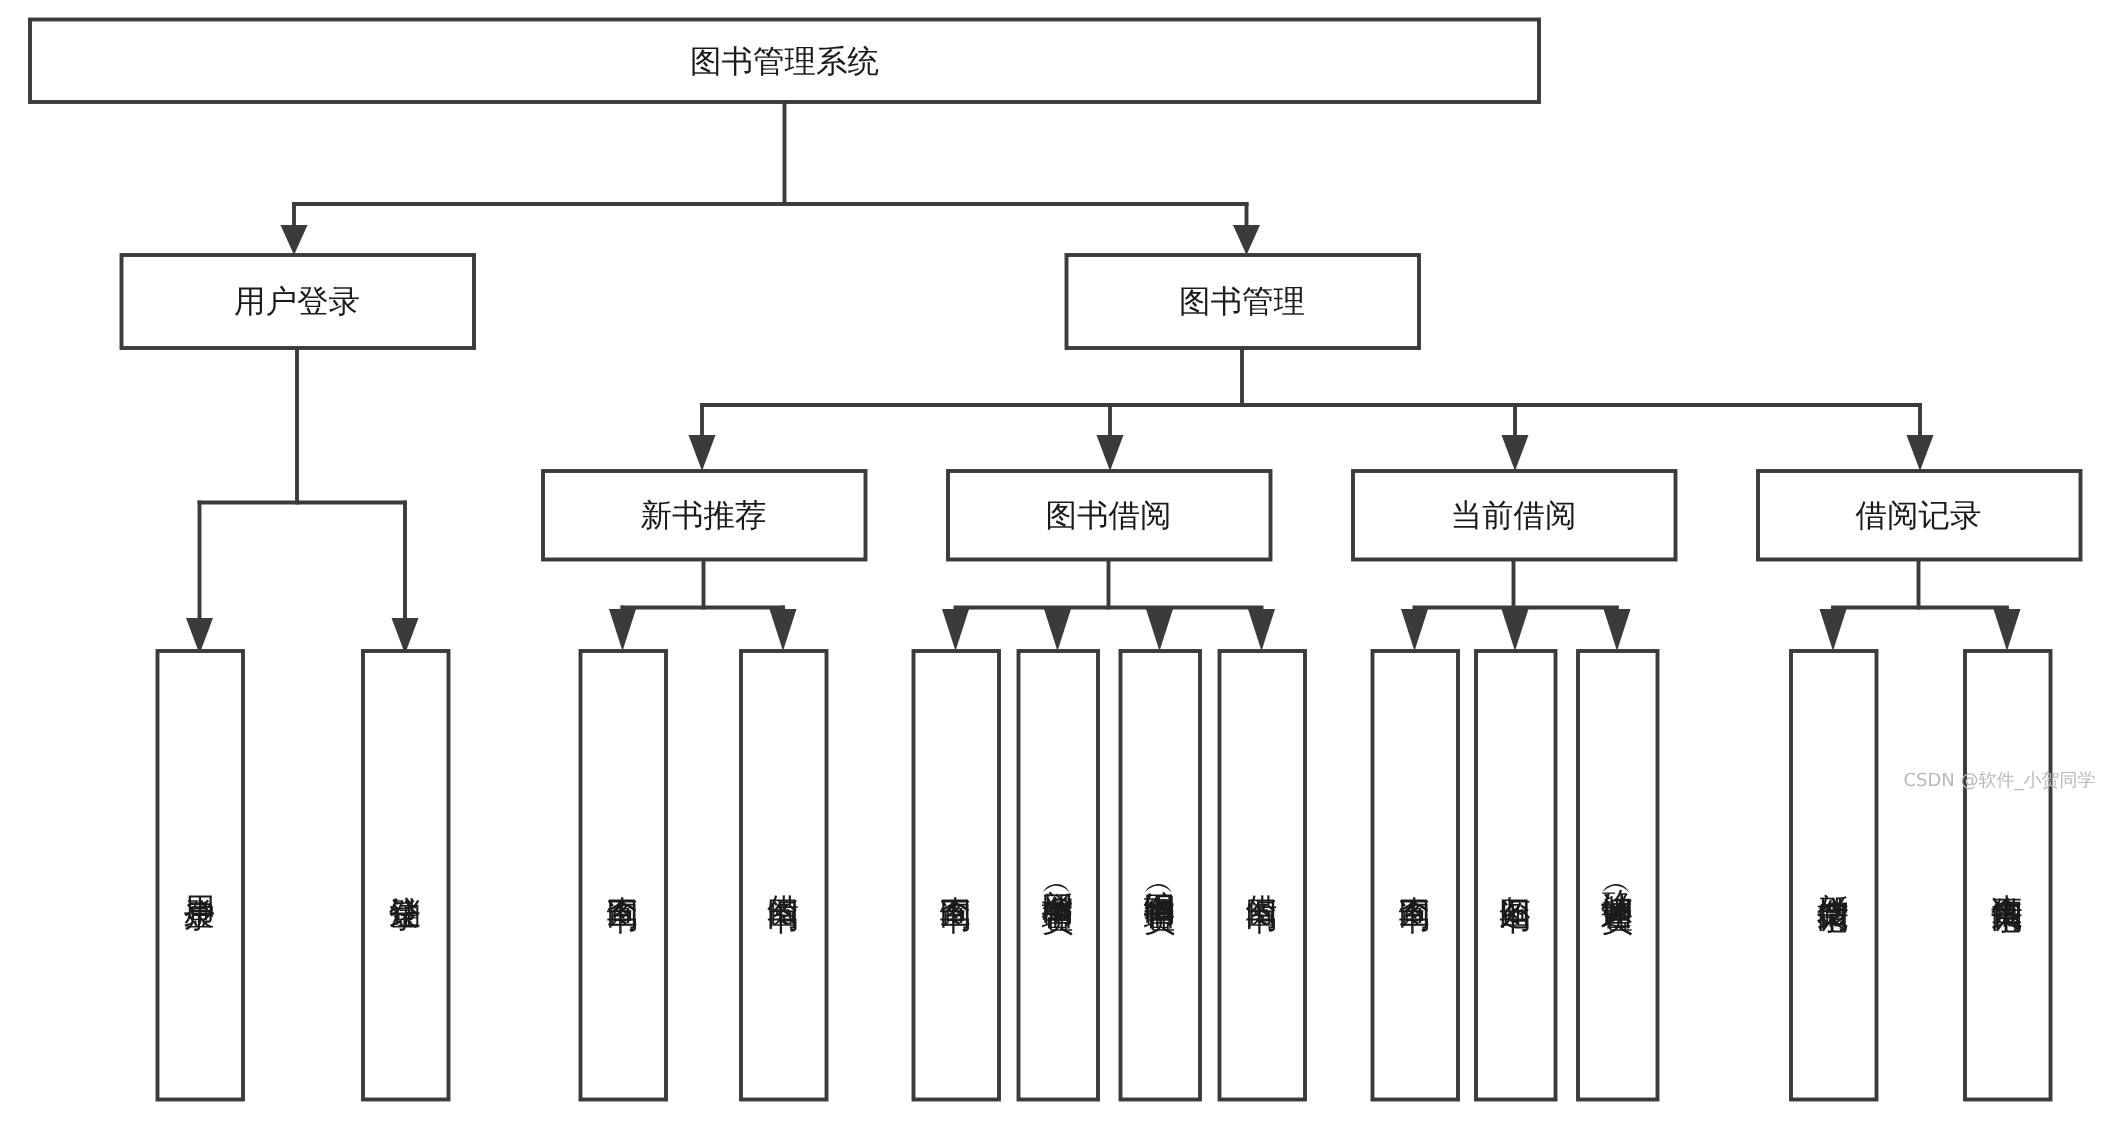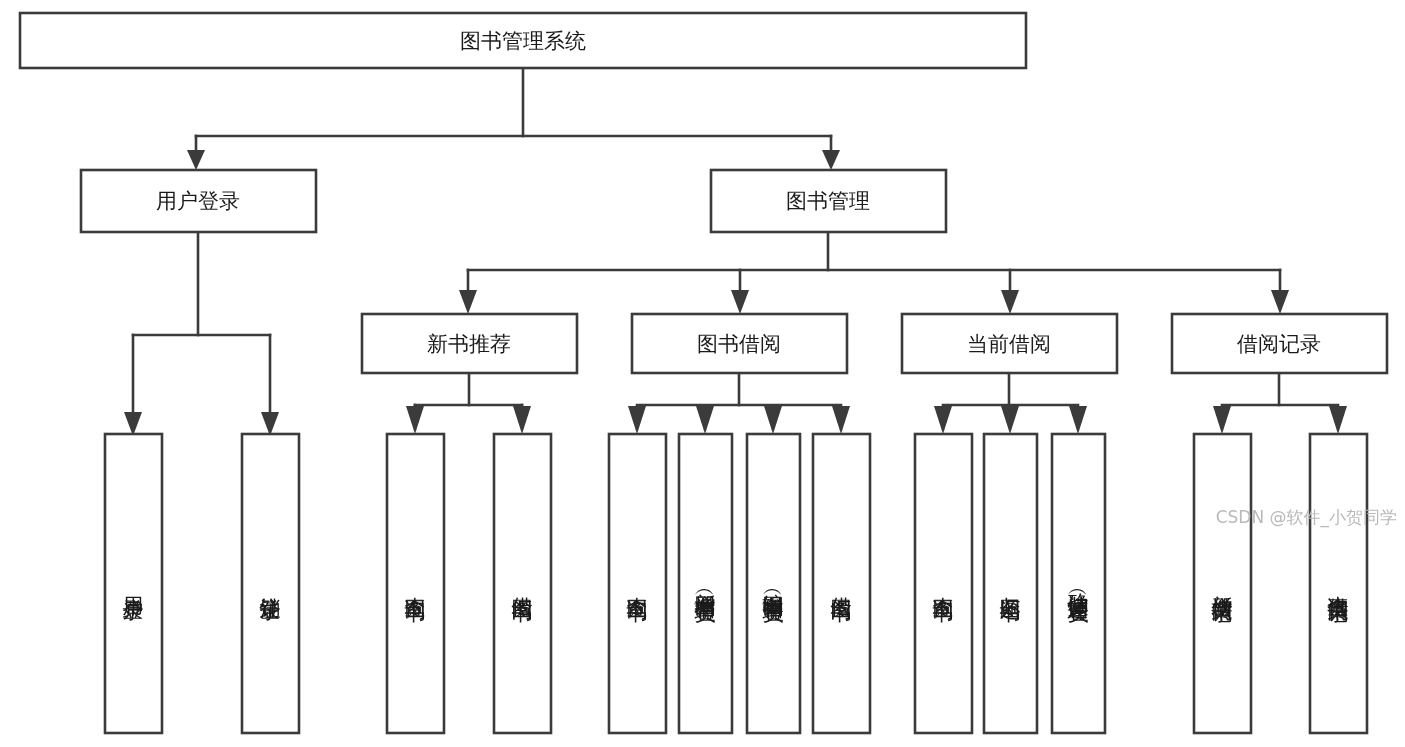--- a/index.html
+++ b/index.html
@@ -56,21 +56,21 @@
   }
   .arrow-head {
     fill: #3b3b3b;
     stroke: none;
   }
   .watermark-text {
     position: absolute;
     right: 8px;
     bottom: 4px;
     font-family: "DejaVu Sans", "Liberation Sans", sans-serif;
-    font-size: 17px;
+    font-size: 12px;
     color: #b9b9b9;
     white-space: nowrap;
     user-select: none;
   }
 </style>
 </head>
 <body>
 
 <div id="diagram-root">
 

